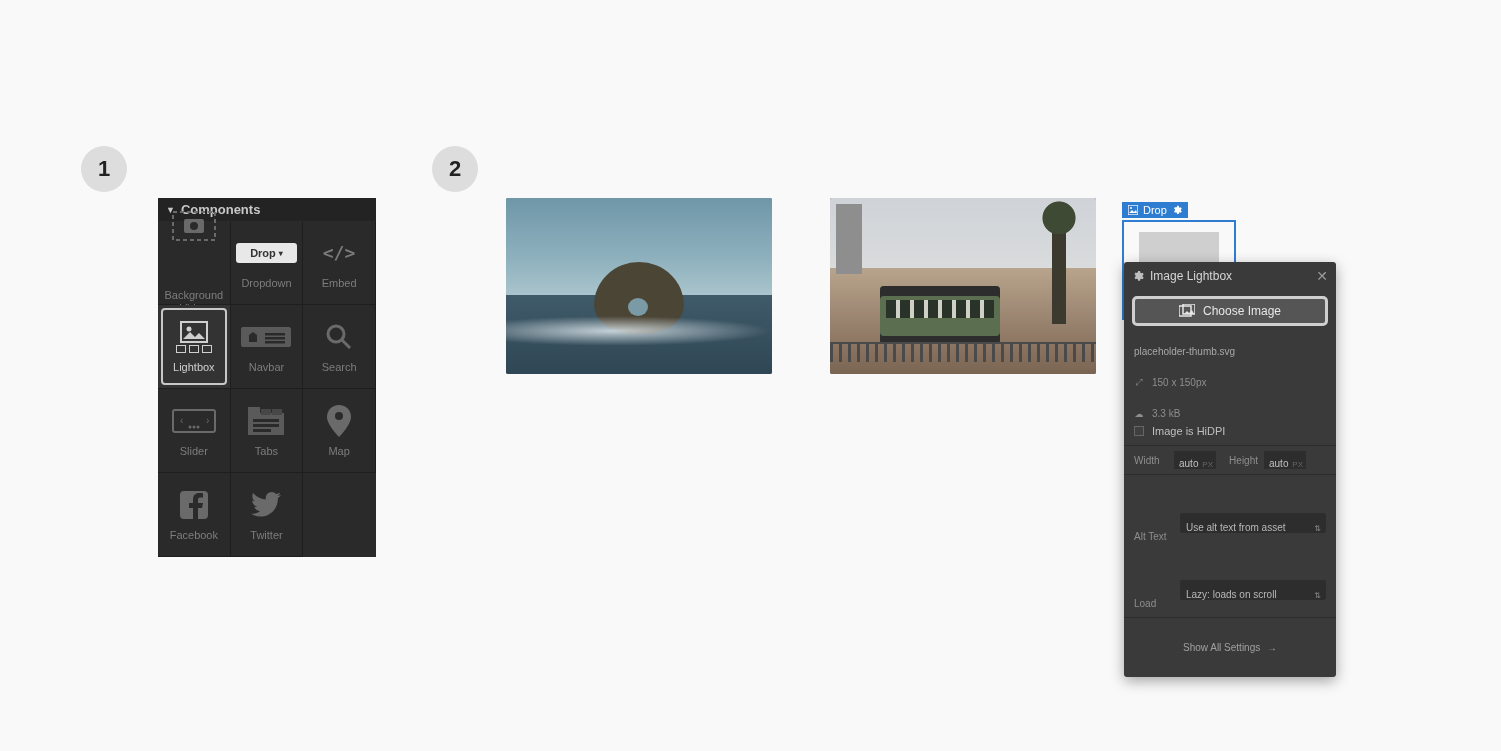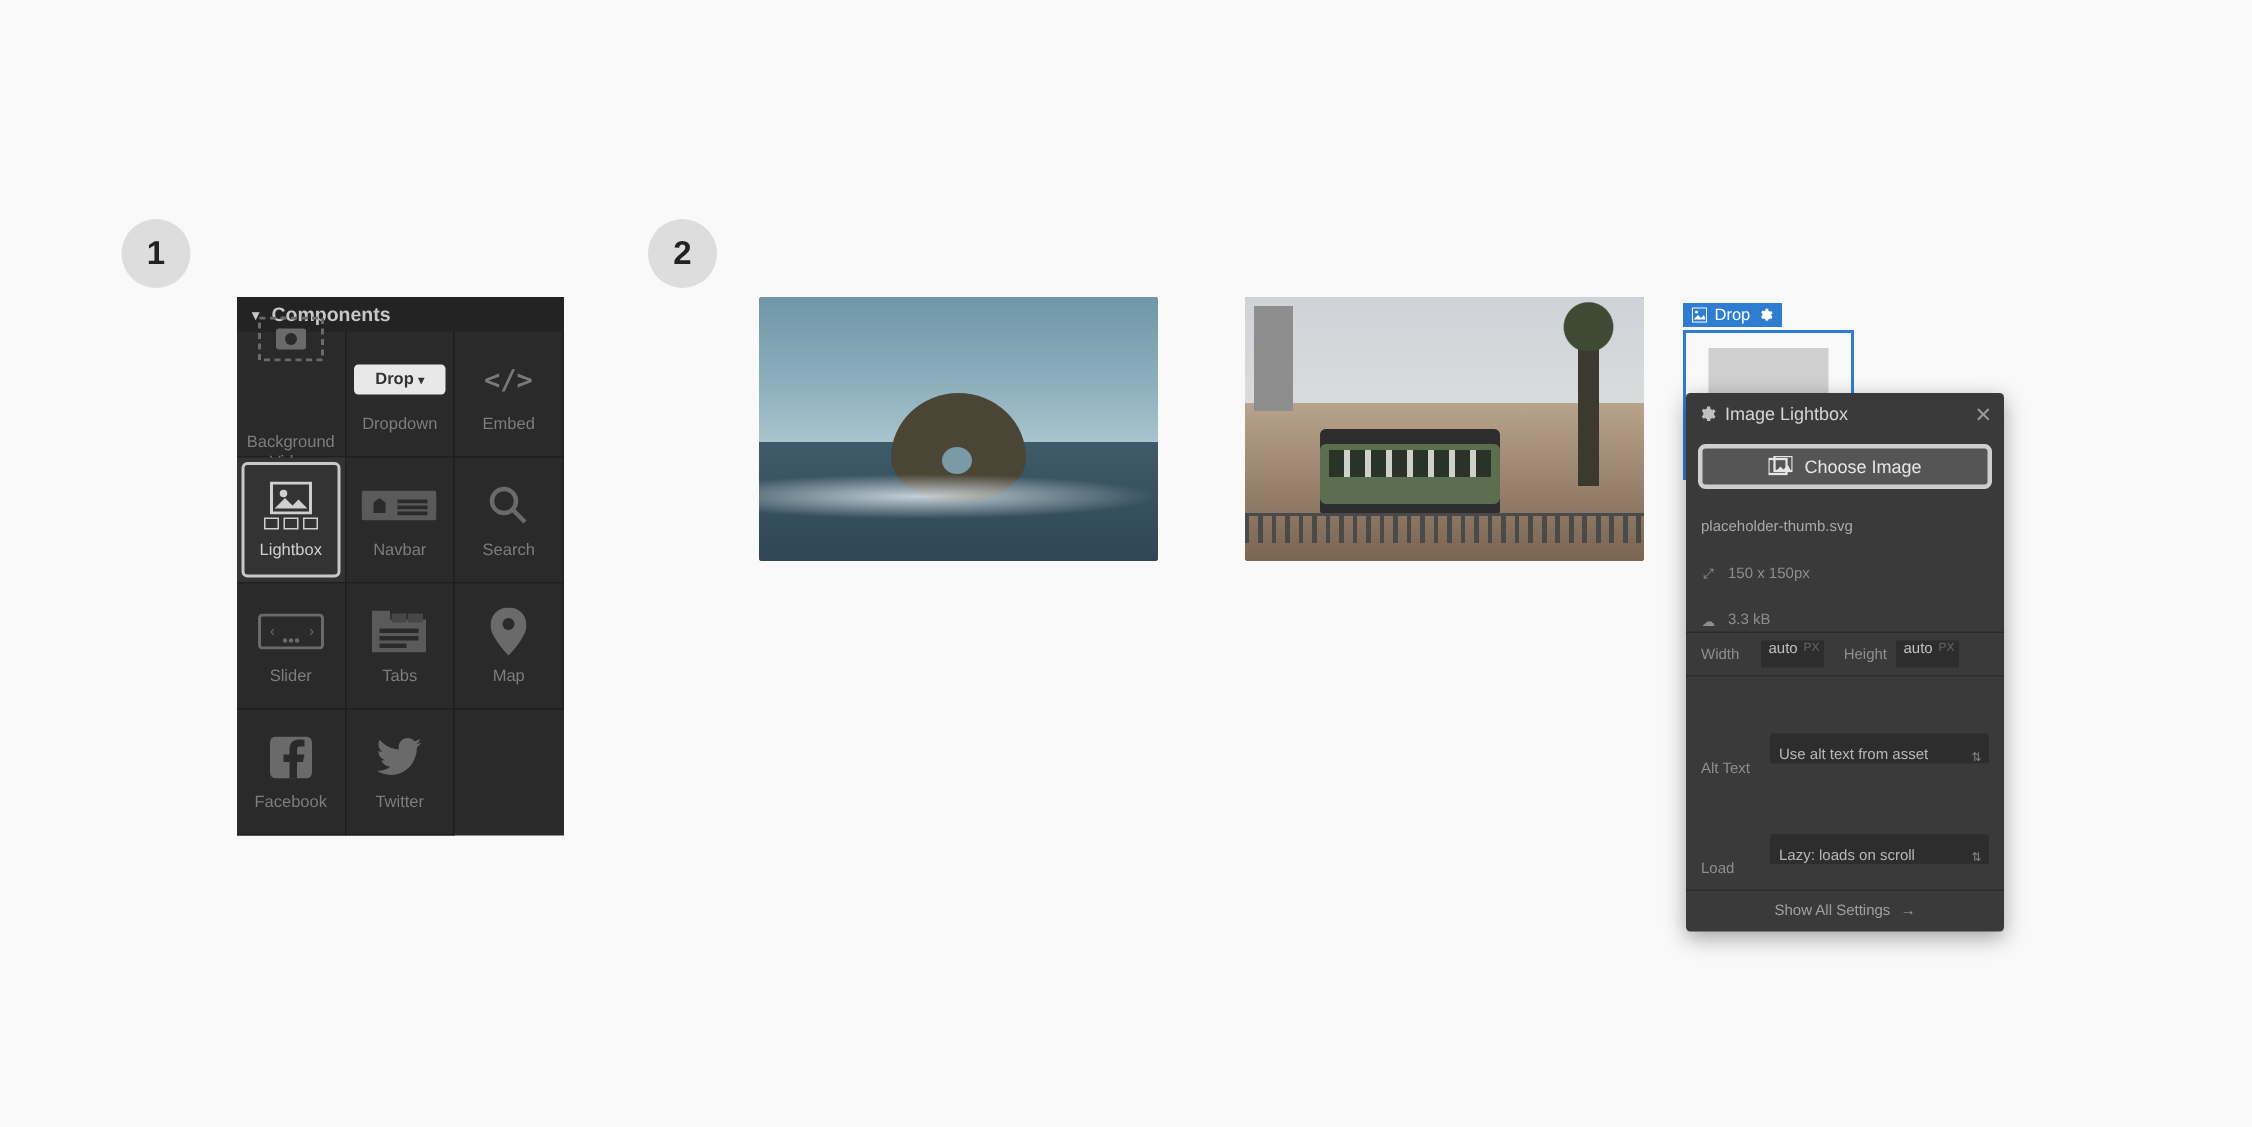--- a/index.html
+++ b/index.html
@@ -193,21 +193,21 @@
     border-top: 1px solid #2c2c2c;
   }
   .dim-row .lbl { width: 34px; color:#8e8e8e; font-size:10px;}
   .dim-input {
     background: #2d2d2d;
     color: #c0c0c0;
     font-size: 10px;
     width: 42px;
     height: 18px;
     display:flex;
-    align-items:flex-start;
+    align-items:flex-end;
     padding: 0 5px;
     position: relative;
   }
   .dim-input .unit {
     position:absolute;
     right:3px;
     font-size:8px;
     color:#666;
   }
   .select-row {
@@ -231,21 +231,21 @@
     margin-top:20px;
   }
   .fake-select .chev {
     position:absolute;
     right:5px;
     font-size:8px;
     color:#888;
   }
   .show-all {
     text-align:center;
-    padding: 8px 0;
+    padding: 24px 0;
     font-size: 10px;
     color: #a0a0a0;
     border-top: 1px solid #2c2c2c;
   }
   .show-all .arrow { margin-left: 4px; }
 
   
   .ocean-sky { position:absolute; inset:0; background: linear-gradient(#6f97a8 0%, #8fb1be 35%, #a9c4cc 55%, #3f5a69 55%, #2f4755 100%);}
   .ocean-rock {
     position:absolute;
@@ -500,20 +500,24 @@
 
   <div class="meta-line filename">placeholder-thumb.svg</div>
   <div class="meta-line">
     <span class="meta-icon">⤢</span>
     <span>150 x 150px</span>
   </div>
   <div class="meta-line">
     <span class="meta-icon">☁</span>
     <span>3.3 kB</span>
   </div>
+  <div class="hidpi-row">
+    <div class="hidpi-check"></div>
+    <span>Image is HiDPI</span>
+  </div>
 
   <div class="dim-row">
     <span class="lbl">Width</span>
     <div class="dim-input">
       <span>auto</span>
       <span class="unit">PX</span>
     </div>
     <span class="lbl" style="width:36px;text-align:right;">Height</span>
     <div class="dim-input">
       <span>auto</span>

